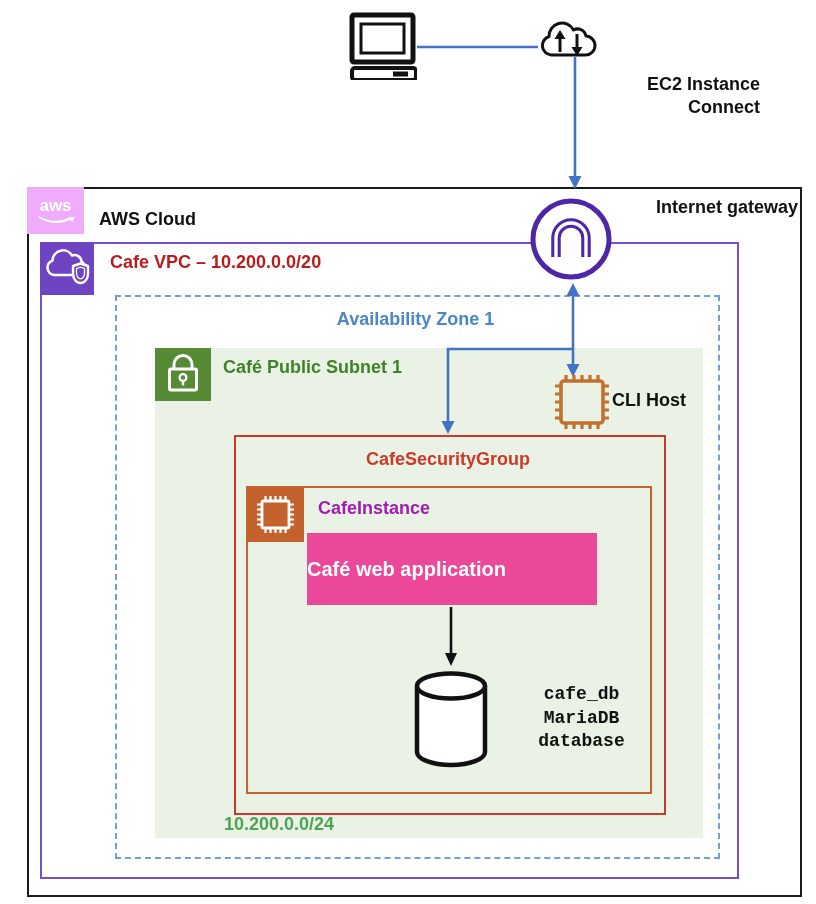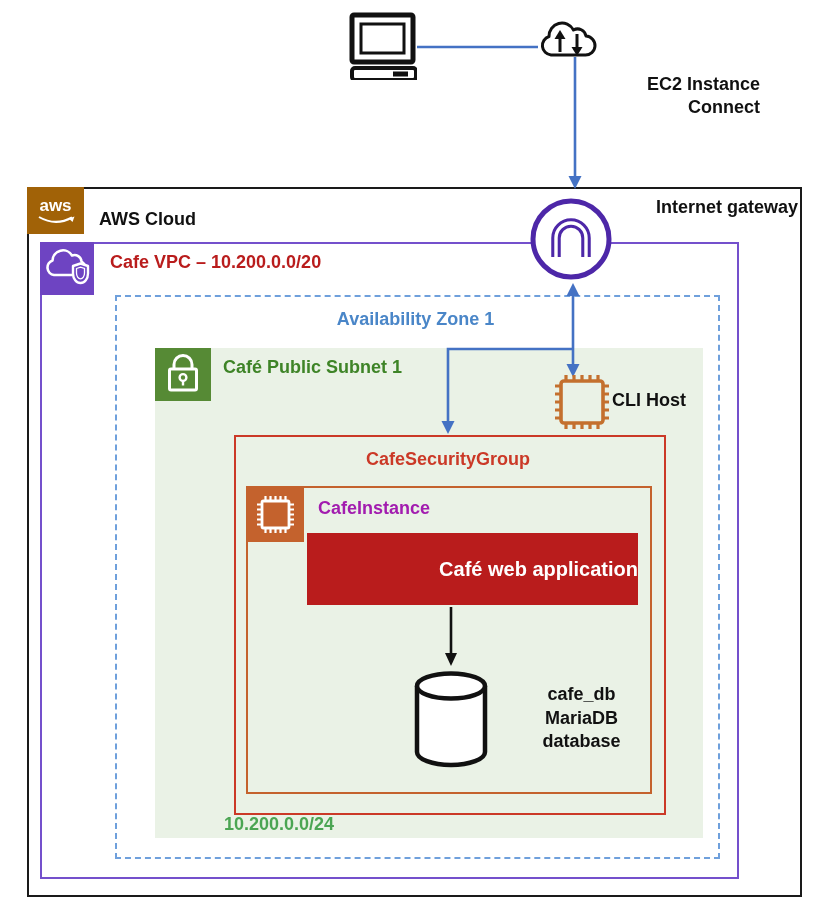--- a/index.html
+++ b/index.html
@@ -10,43 +10,43 @@
   }
   .abs{position:absolute;}
   .lbl{font-weight:700;font-size:18px;line-height:21px;white-space:nowrap;}
   
   .box-outer{left:27px;top:187px;width:771px;height:706px;border:2px solid #1a1a1a;z-index:1;}
   .box-vpc{left:40px;top:242px;width:695px;height:633px;border:2px solid #7450CC;z-index:2;}
   .box-az{left:115px;top:295px;width:601px;height:560px;border:2px dashed #6FA0DC;z-index:2;}
   .box-subnet{left:155px;top:348px;width:548px;height:490px;background:#EAF2E6;z-index:3;}
   .box-sg{left:234px;top:435px;width:428px;height:376px;border:2px solid #CB3927;z-index:4;}
   .box-instance{left:246px;top:486px;width:402px;height:304px;border:2px solid #C4622D;z-index:4;}
-  .box-app{left:307px;top:533px;width:331px;height:72px;background:#b91c1c;z-index:4;
-    display:flex;align-items:center;justify-content:flex-end;}
+  .box-app{left:307px;top:533px;width:290px;height:72px;background:#ec4899;z-index:4;
+    display:flex;align-items:center;justify-content:flex-start;}
   .box-app span{color:#fff;font-weight:700;font-size:20px;}
   
   .icon-sq{z-index:10;display:block;}
-  .aws-sq{left:27px;top:187px;width:57px;height:47px;background:#a16207;}
+  .aws-sq{left:27px;top:187px;width:57px;height:47px;background:#f0abfc;}
   .vpc-sq{left:40px;top:242px;width:54px;height:53px;background:#6E44C2;}
   .subnet-sq{left:155px;top:348px;width:56px;height:53px;background:#568A35;}
   .inst-sq{left:247px;top:487px;width:57px;height:55px;background:#C4622D;}
   
   .t-awscloud{left:99px;top:209px;color:#111;z-index:10;}
   .t-gateway{left:611px;top:197px;color:#111;z-index:10;margin-left:45px;}
   .t-vpc{left:110px;top:252px;color:#b91c1c;z-index:10;}
   .t-az{left:115px;top:309px;width:601px;text-align:center;color:#4A86C8;z-index:10;}
   .t-subnet{left:223px;top:357px;color:#3E8427;z-index:10;}
   .t-cli{left:612px;top:390px;color:#111;z-index:10;}
   .t-sg{left:234px;top:449px;width:428px;text-align:center;color:#CB3927;z-index:10;}
   .t-inst{left:318px;top:498px;color:#a21caf;z-index:10;}
   .t-cidr{left:224px;top:814px;color:#4BA553;z-index:10;}
   .t-ec2{left:600px;top:73px;width:160px;text-align:right;z-index:10;}
   .t-ec2 span{display:block;font-weight:700;font-size:18px;line-height:23px;}
   .t-db{left:524px;top:683px;width:115px;text-align:center;z-index:10;}
-  .t-db span{display:block;font-weight:600;font-size:18px;line-height:23.5px;}
+  .t-db span{display:block;font-weight:600;font-size:18px;line-height:23.5px;font-family:Liberation Mono, monospace;}
   
   .pc-icon{left:349px;top:12px;z-index:10;}
   .cloud-icon{left:536px;top:20px;z-index:10;}
   .gw-icon{left:529px;top:197px;z-index:10;}
   .cli-icon{left:552px;top:372px;z-index:10;}
   .db-icon{left:411px;top:670px;z-index:10;}
   svg{display:block;}
   .overlay{left:0;top:0;z-index:6;pointer-events:none;}
 </style>
 </head>

